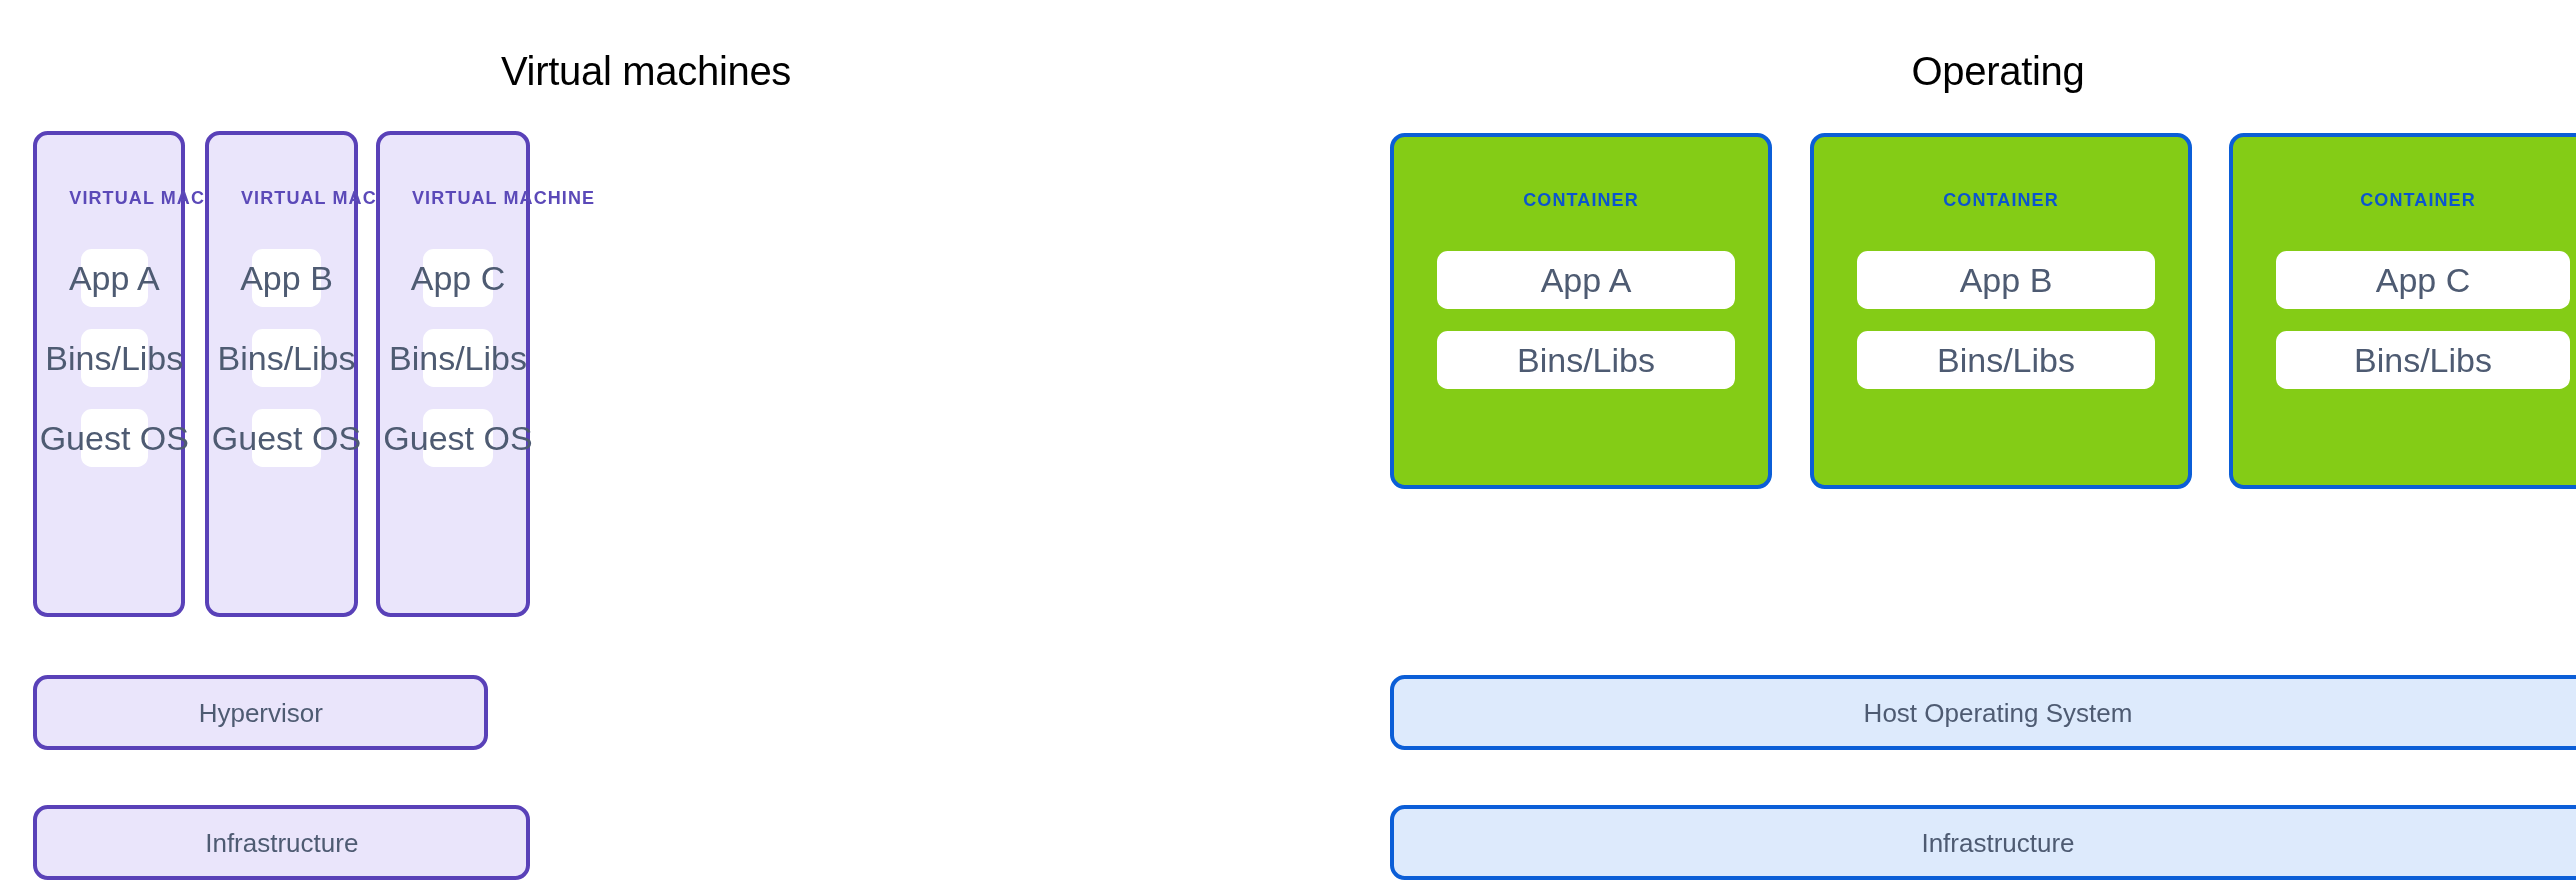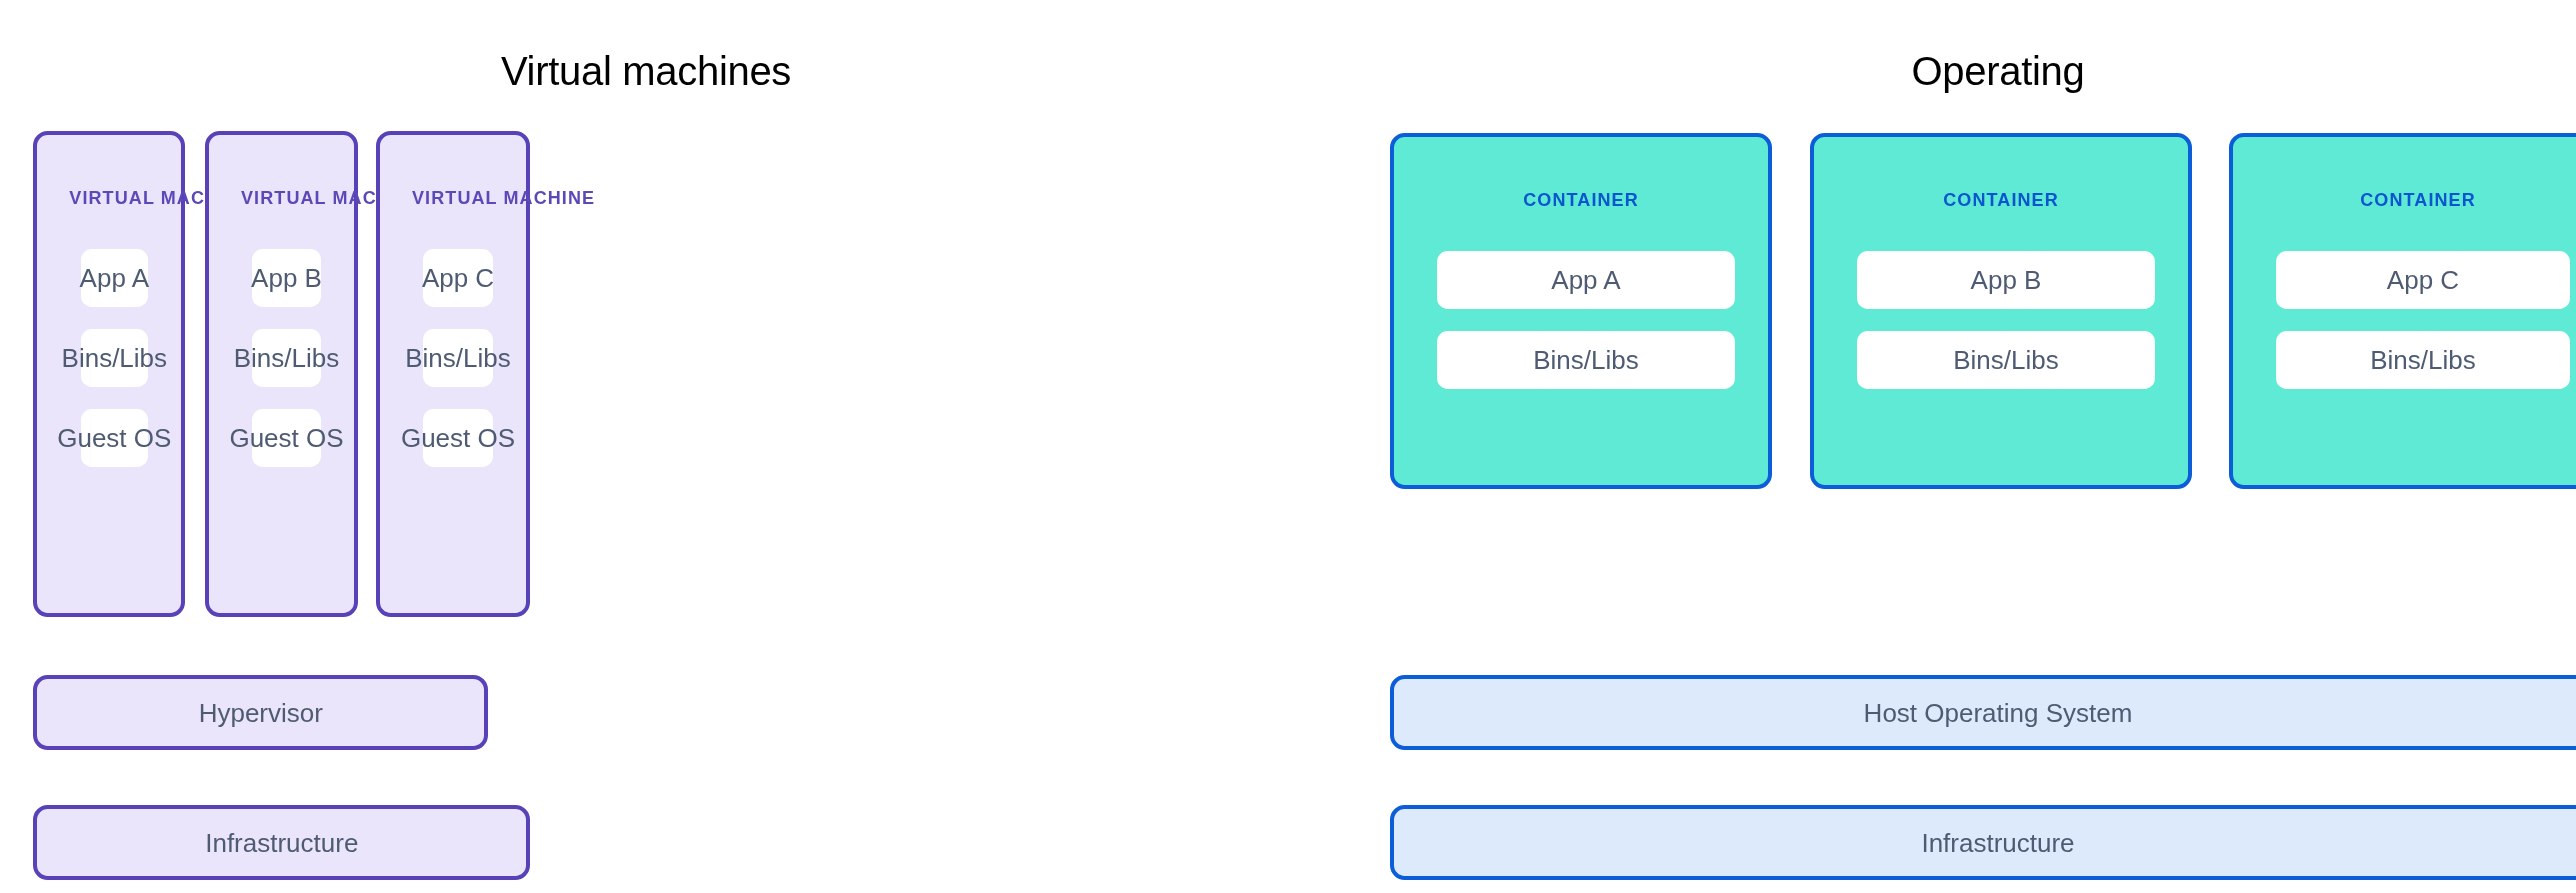--- a/index.html
+++ b/index.html
@@ -42,21 +42,21 @@
     align-items: stretch;
   }
   .stack-card.vm {
     border-width: 4px;
     border-color: #5941b8;
     background: #eae5fb;
   }
   .stack-card.ctr {
     border-width: 4px;
     border-color: #0b5ed7;
-    background: #5eead4;
+    background: #84cc16;
   }
 
   .card-label {
     text-align: center;
     font-weight: 700;
     font-size: 18px;
     letter-spacing: 1.1px;
     line-height: 1;
     white-space: nowrap;
   }
@@ -73,21 +73,21 @@
     justify-content: flex-start;
   }
 
   .inner-box {
     background: #ffffff;
     border-radius: 10.7px;
     height: 58px;
     display: flex;
     align-items: center;
     justify-content: center;
-    font-size: 26px;
+    font-size: 34px;
     color: #4e5b72;
     font-weight: 400;
     line-height: 1;
     white-space: nowrap;
     margin-left: 10px;
   }
 
   
   .layer-bar {
     position: absolute;

